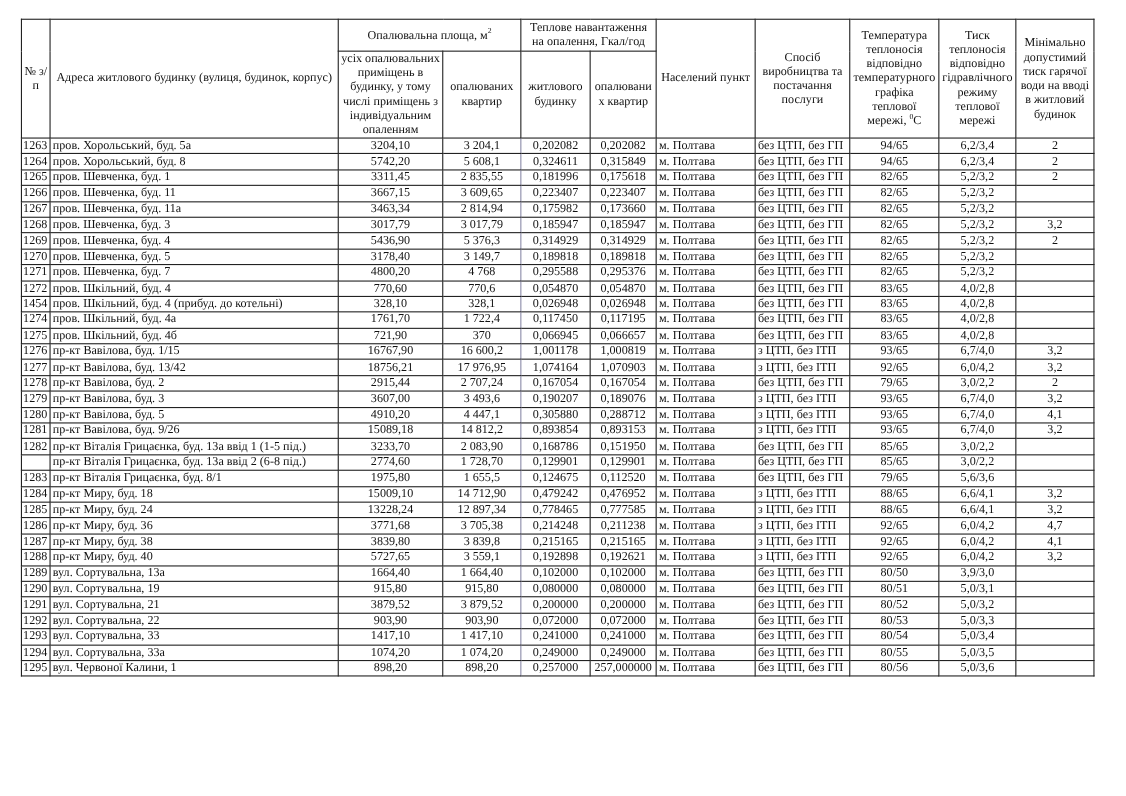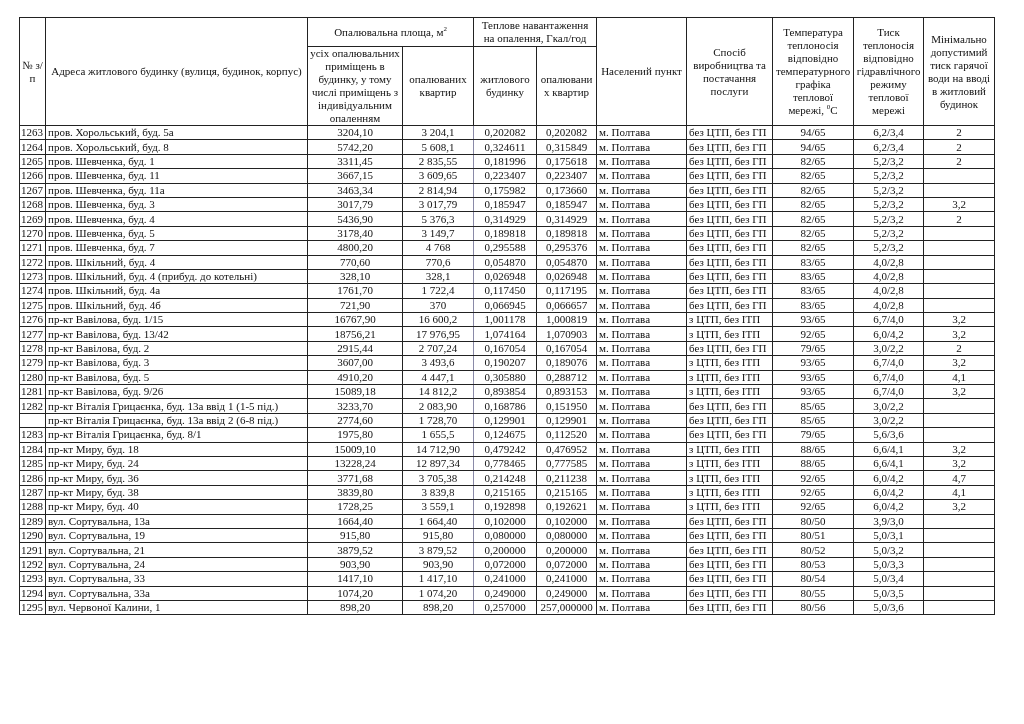--- a/index.html
+++ b/index.html
@@ -197,21 +197,21 @@
           <td class="c blueline">770,6</td>
           <td class="c">0,054870</td>
           <td class="c">0,054870</td>
           <td class="l">м. Полтава</td>
           <td class="l">без ЦТП, без ГП</td>
           <td class="c">83/65</td>
           <td class="c">4,0/2,8</td>
           <td class="c"></td>
         </tr>
         <tr>
-          <td class="num">1273</td>
+          <td class="num">1454</td>
           <td class="l">пров. Шкільний, буд. 4 (прибуд. до котельні)</td>
           <td class="c">328,10</td>
           <td class="c blueline">328,1</td>
           <td class="c">0,026948</td>
           <td class="c">0,026948</td>
           <td class="l">м. Полтава</td>
           <td class="l">без ЦТП, без ГП</td>
           <td class="c">83/65</td>
           <td class="c">4,0/2,8</td>
           <td class="c"></td>
@@ -407,21 +407,21 @@
           <td class="c">0,215165</td>
           <td class="l">м. Полтава</td>
           <td class="l">з ЦТП, без ІТП</td>
           <td class="c">92/65</td>
           <td class="c">6,0/4,2</td>
           <td class="c">4,1</td>
         </tr>
         <tr>
           <td class="num">1288</td>
           <td class="l">пр-кт Миру, буд. 40</td>
-          <td class="c">1728,25</td>
+          <td class="c">5727,65</td>
           <td class="c blueline">3 559,1</td>
           <td class="c">0,192898</td>
           <td class="c">0,192621</td>
           <td class="l">м. Полтава</td>
           <td class="l">з ЦТП, без ІТП</td>
           <td class="c">92/65</td>
           <td class="c">6,0/4,2</td>
           <td class="c">3,2</td>
         </tr>
         <tr>
@@ -458,21 +458,21 @@
           <td class="c">0,200000</td>
           <td class="c">0,200000</td>
           <td class="l">м. Полтава</td>
           <td class="l">без ЦТП, без ГП</td>
           <td class="c">80/52</td>
           <td class="c">5,0/3,2</td>
           <td class="c"></td>
         </tr>
         <tr>
           <td class="num">1292</td>
-          <td class="l">вул. Сортувальна, 24</td>
+          <td class="l">вул. Сортувальна, 22</td>
           <td class="c">903,90</td>
           <td class="c blueline">903,90</td>
           <td class="c">0,072000</td>
           <td class="c">0,072000</td>
           <td class="l">м. Полтава</td>
           <td class="l">без ЦТП, без ГП</td>
           <td class="c">80/53</td>
           <td class="c">5,0/3,3</td>
           <td class="c"></td>
         </tr>

